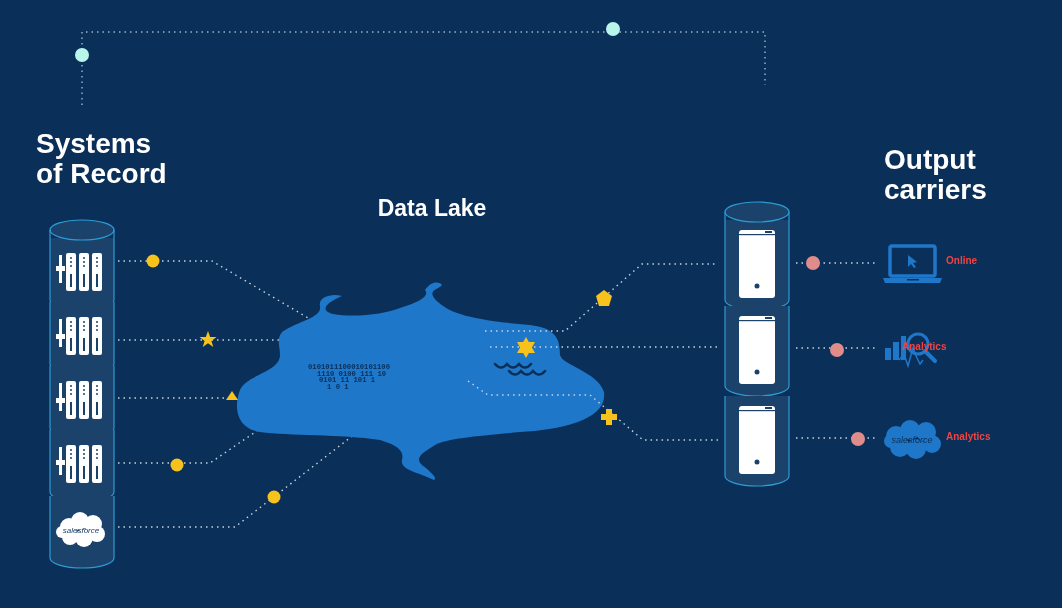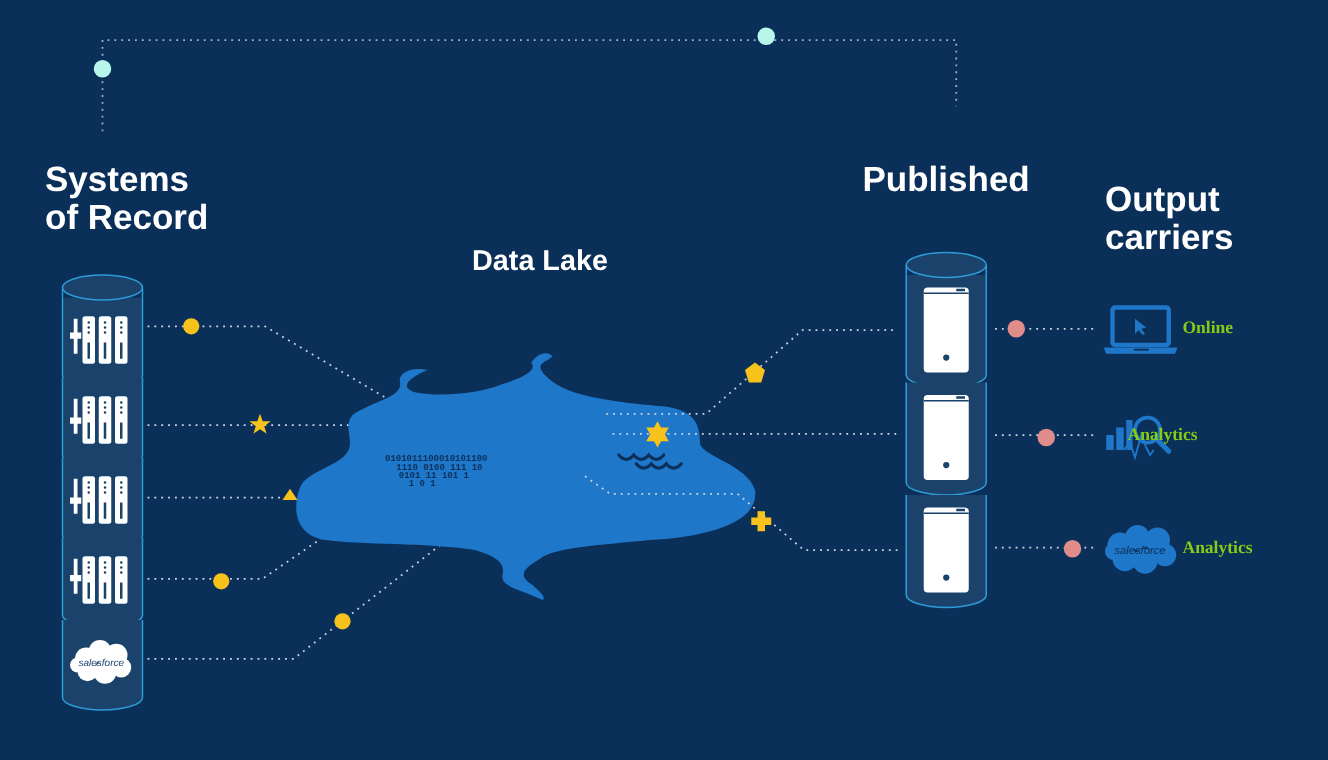--- a/index.html
+++ b/index.html
@@ -8,21 +8,21 @@
       background: #0a2f58;
       font-family: "Liberation Sans", sans-serif;
       position: relative;
     }
     #stage { position: absolute; left: 0; top: 0; }
     .heading {
       position: absolute; color: #ffffff; font-weight: bold;
       font-size: 28px; line-height: 30px; margin: 0;
     }
     .carrier-label {
-      position: absolute; color: #84cc16; font-weight: bold; font-size: 14px; font-family: Liberation Serif, serif;
+      position: absolute; color: #ef4444; font-weight: bold; font-size: 10px;
     }
     .sf-text { font-family: "Liberation Sans", sans-serif; font-style: italic; }
     .bin { font-family: "Liberation Mono", monospace; font-weight: bold; }
   </style>
 </head>
 <body>
 
 <svg id="stage" width="1062" height="608" viewBox="0 0 1062 608">
   <defs>
     <g id="cyl-body">
@@ -282,21 +282,20 @@
   </g>
 
   <text x="432" y="216" text-anchor="middle" fill="#ffffff" font-weight="bold" font-size="23" font-family="Liberation Sans, sans-serif">Data Lake</text>
 </svg>
 
 <div class="heading" style="left:36px; top:129px;">
   <div>Systems</div>
   <div>of Record</div>
 </div>
 <div class="heading" style="left:690px; top:129px;">
-  <div>Published</div>
 </div>
 <div class="heading" style="left:884px; top:145px;">
   <div>Output</div>
   <div>carriers</div>
 </div>
 
 <div class="carrier-label" style="left:946px; top:255px;">Online</div>
 <div class="carrier-label" style="left:902px; top:341px;">Analytics</div>
 <div class="carrier-label" style="left:946px; top:431px;">Analytics</div>
 

